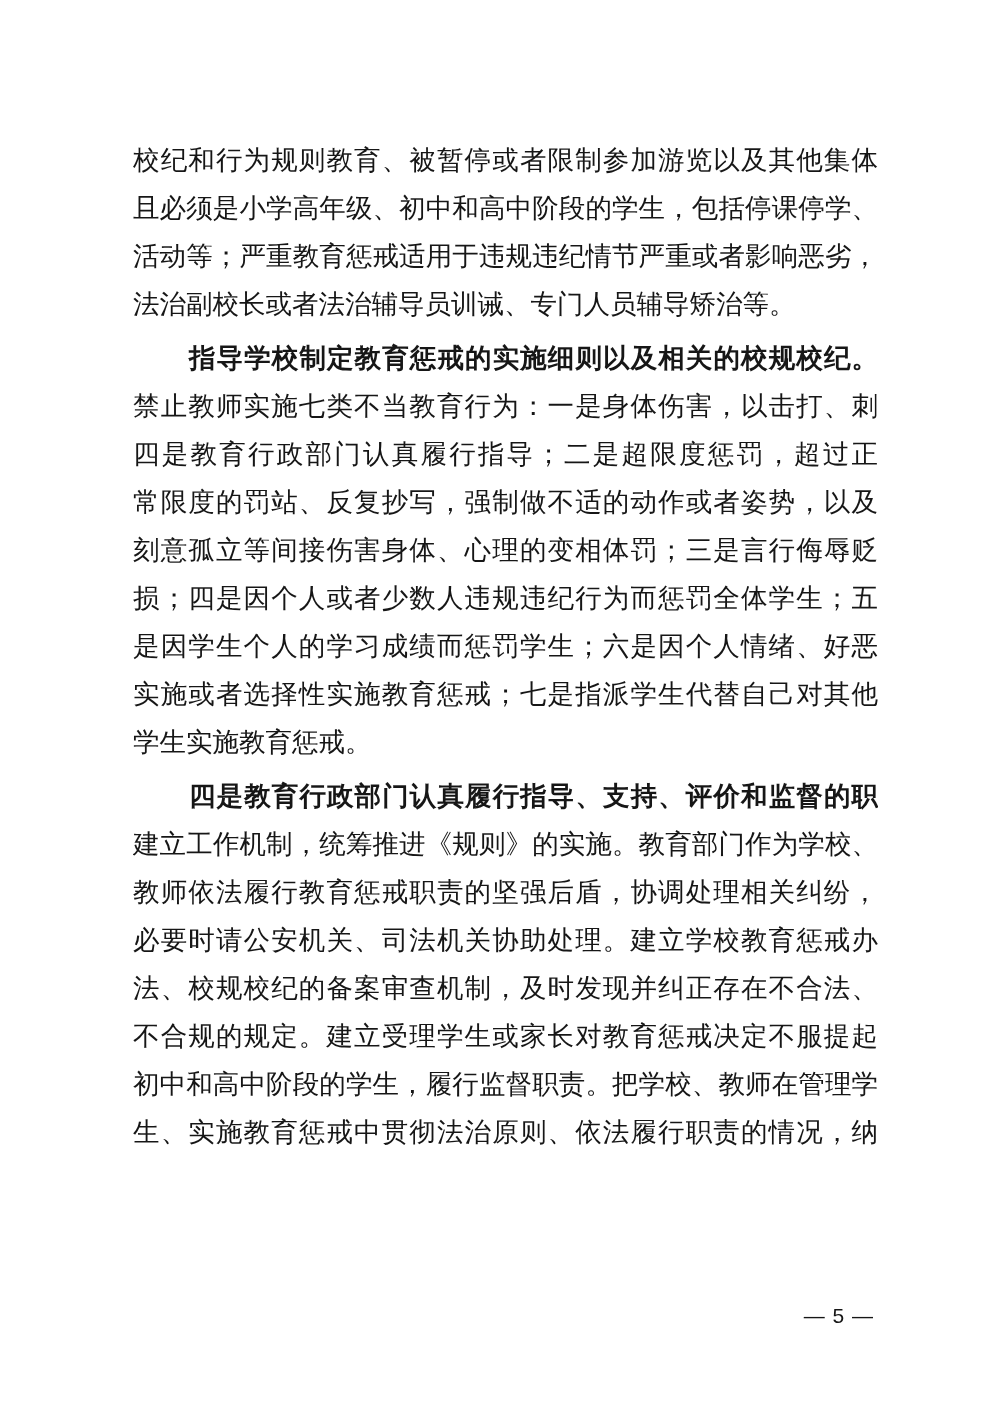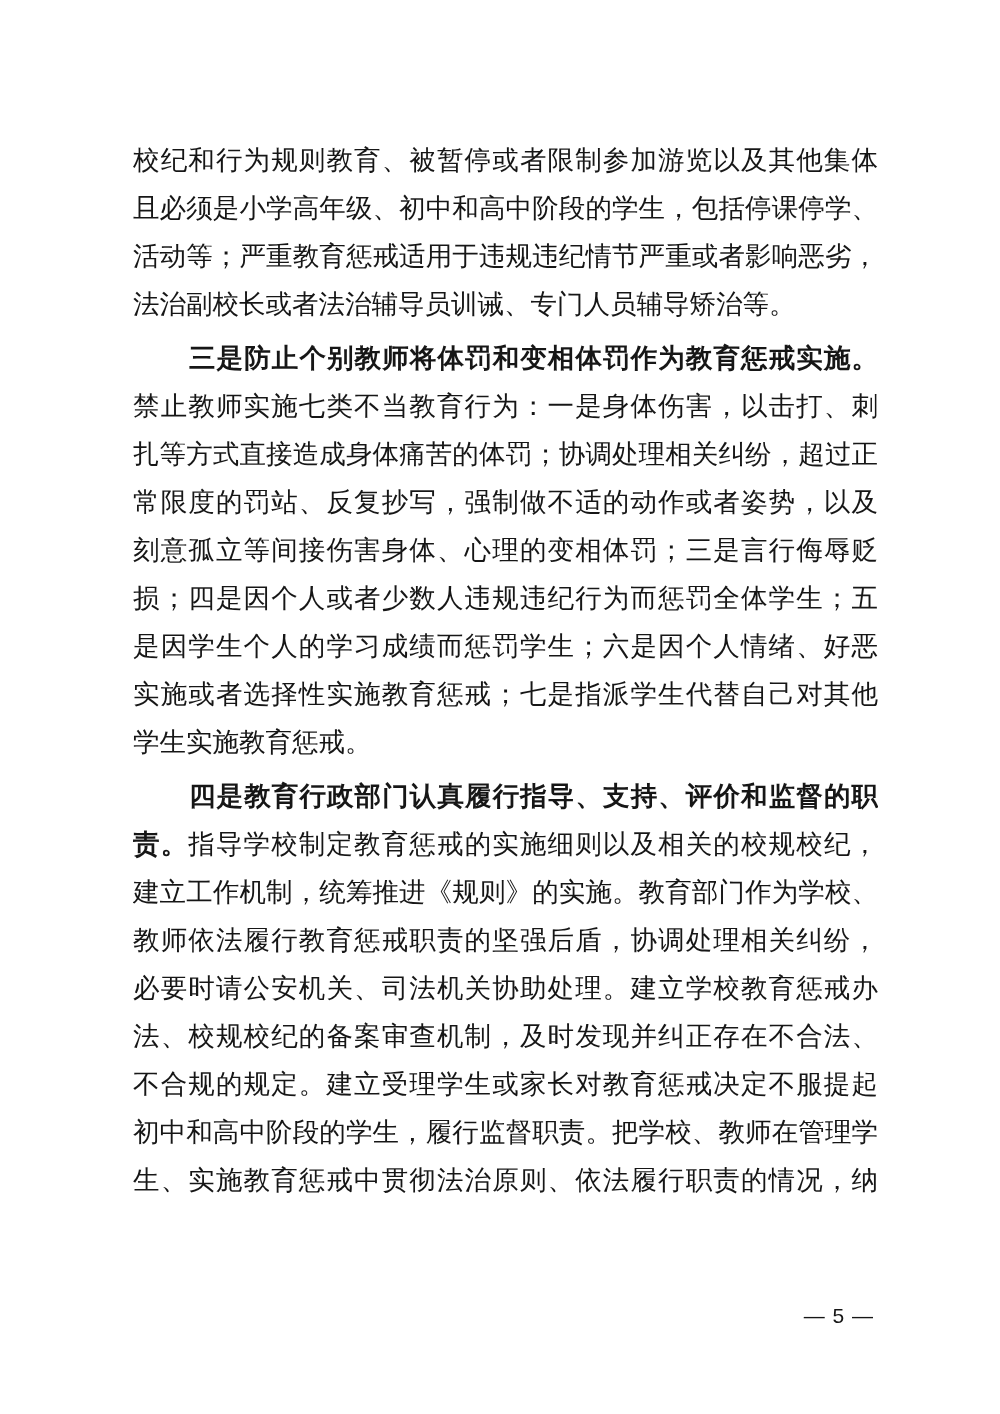--- a/index.html
+++ b/index.html
@@ -61,33 +61,32 @@
 
 <div class="page">
   <div class="body-text">
       <div class="para">
         <div class="line"><span>校纪和行为规则教育、被暂停或者限制参加游览以及其他集体</span></div>
         <div class="line"><span>且必须是小学高年级、初中和高中阶段的学生，包括停课停学、</span></div>
         <div class="line"><span>活动等；严重教育惩戒适用于违规违纪情节严重或者影响恶劣，</span></div>
         <div class="line no-just"><span>法治副校长或者法治辅导员训诫、专门人员辅导矫治等。</span></div>
       </div>
       <div class="para">
-        <div class="line indent"><span class="bold">三是防止个别教师将体罚和变相体罚作为教育惩戒实施。</span></div>
+        <div class="line indent"><span class="bold">指导学校制定教育惩戒的实施细则以及相关的校规校纪。</span></div>
         <div class="line"><span>禁止教师实施七类不当教育行为：一是身体伤害，以击打、刺</span></div>
-        <div class="line"><span>扎等方式直接造成身体痛苦的体罚；协调处理相关纠纷，超过正</span></div>
+        <div class="line"><span>四是教育行政部门认真履行指导；二是超限度惩罚，超过正</span></div>
         <div class="line"><span>常限度的罚站、反复抄写，强制做不适的动作或者姿势，以及</span></div>
         <div class="line"><span>刻意孤立等间接伤害身体、心理的变相体罚；三是言行侮辱贬</span></div>
         <div class="line"><span>损；四是因个人或者少数人违规违纪行为而惩罚全体学生；五</span></div>
         <div class="line"><span>是因学生个人的学习成绩而惩罚学生；六是因个人情绪、好恶</span></div>
         <div class="line"><span>实施或者选择性实施教育惩戒；七是指派学生代替自己对其他</span></div>
         <div class="line no-just"><span>学生实施教育惩戒。</span></div>
       </div>
       <div class="para">
         <div class="line indent"><span class="bold">四是教育行政部门认真履行指导、支持、评价和监督的职</span></div>
-        <div class="line"><span class="bold">责。</span><span>指导学校制定教育惩戒的实施细则以及相关的校规校纪，</span></div>
         <div class="line"><span>建立工作机制，统筹推进《规则》的实施。教育部门作为学校、</span></div>
         <div class="line"><span>教师依法履行教育惩戒职责的坚强后盾，协调处理相关纠纷，</span></div>
         <div class="line"><span>必要时请公安机关、司法机关协助处理。建立学校教育惩戒办</span></div>
         <div class="line"><span>法、校规校纪的备案审查机制，及时发现并纠正存在不合法、</span></div>
         <div class="line"><span>不合规的规定。建立受理学生或家长对教育惩戒决定不服提起</span></div>
         <div class="line"><span>初中和高中阶段的学生，履行监督职责。把学校、教师在管理学</span></div>
         <div class="line"><span>生、实施教育惩戒中贯彻法治原则、依法履行职责的情况，纳</span></div>
       </div>
     </div>
   <div class="page-number">— 5 —</div>

